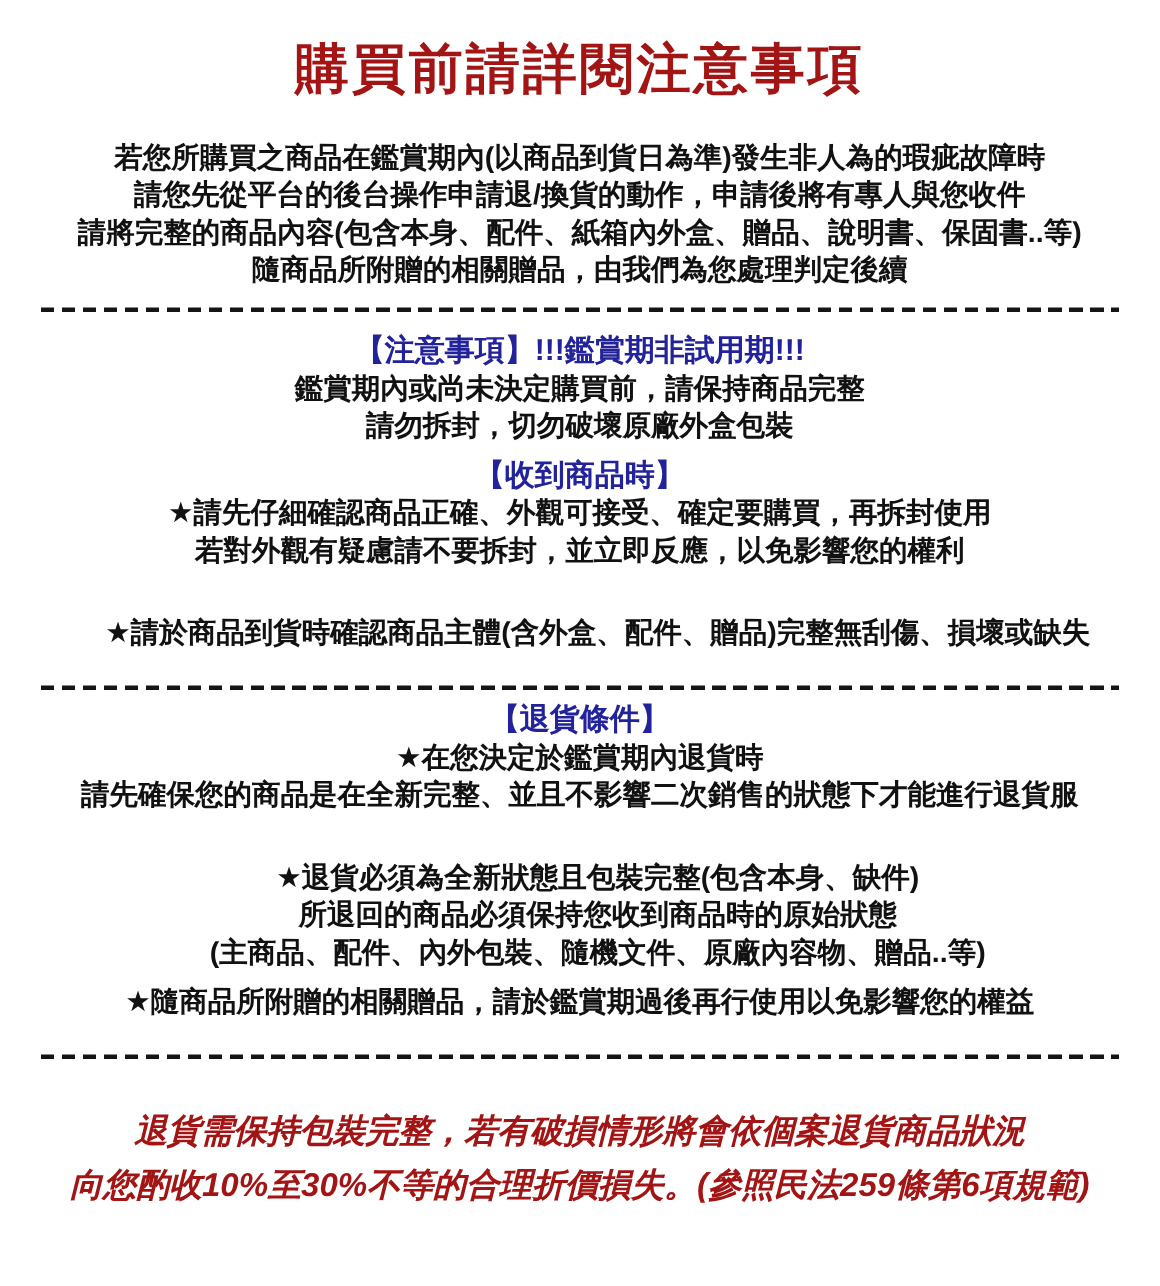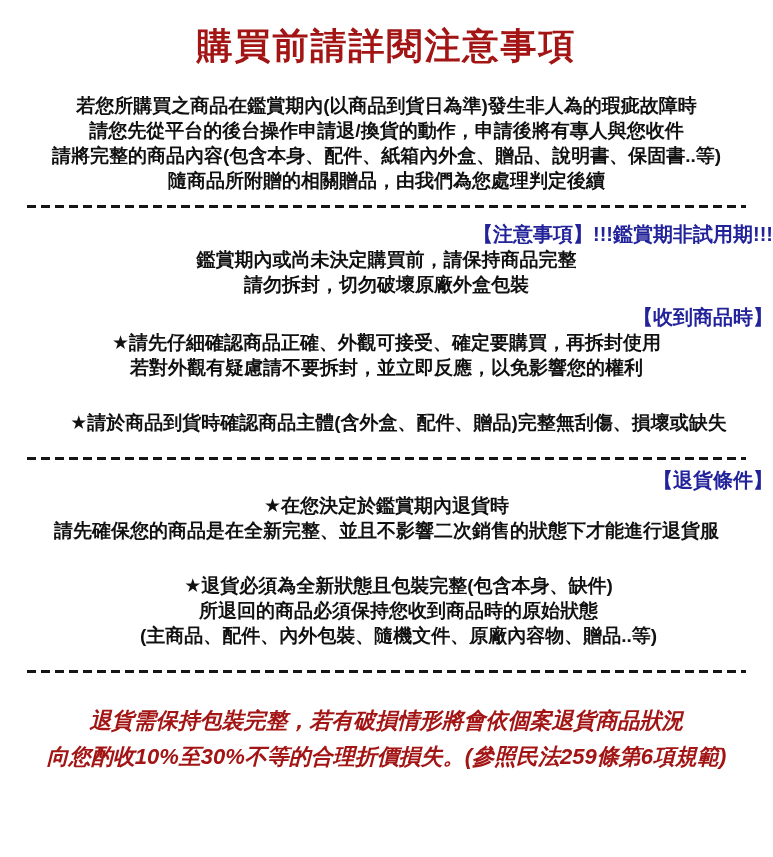--- a/index.html
+++ b/index.html
@@ -29,21 +29,20 @@
   }
   .line {
     font-size: 19px;
     line-height: 25px;
     white-space: nowrap;
   }
   .blue-header {
     color: #22229b;
     font-size: 20px;
     line-height: 25px;
-    text-align: right;
   }
   .sep {
     height: 3px;
     width: 93%;
     margin: 12px auto 0 auto;
     background: repeating-linear-gradient(90deg, #151515 0 9px, transparent 9px 14px);
   }
   .section { margin-top: 14px; }
   .gap-lg { margin-top: 30px; padding-left: 24px; }
   .gap-md { margin-top: 8px; }
@@ -95,20 +94,21 @@
     <div class="line">★在您決定於鑑賞期內退貨時</div>
     <div class="line">請先確保您的商品是在全新完整、並且不影響二次銷售的狀態下才能進行退貨服</div>
   </div>
 
   <div class="section gap-lg">
     <div class="line">★退貨必須為全新狀態且包裝完整(包含本身、缺件)</div>
     <div class="line">所退回的商品必須保持您收到商品時的原始狀態</div>
     <div class="line">(主商品、配件、內外包裝、隨機文件、原廠內容物、贈品..等)</div>
   </div>
 
+  <div class="line gap-md">★隨商品所附贈的相關贈品，請於鑑賞期過後再行使用以免影響您的權益</div>
 
   <div class="sep sep-mid"></div>
 
   <div class="footer">
     <div class="line">退貨需保持包裝完整，若有破損情形將會依個案退貨商品狀況</div>
     <div class="line">向您酌收10%至30%不等的合理折價損失。(參照民法259條第6項規範)</div>
   </div>
 
 </div>
 

